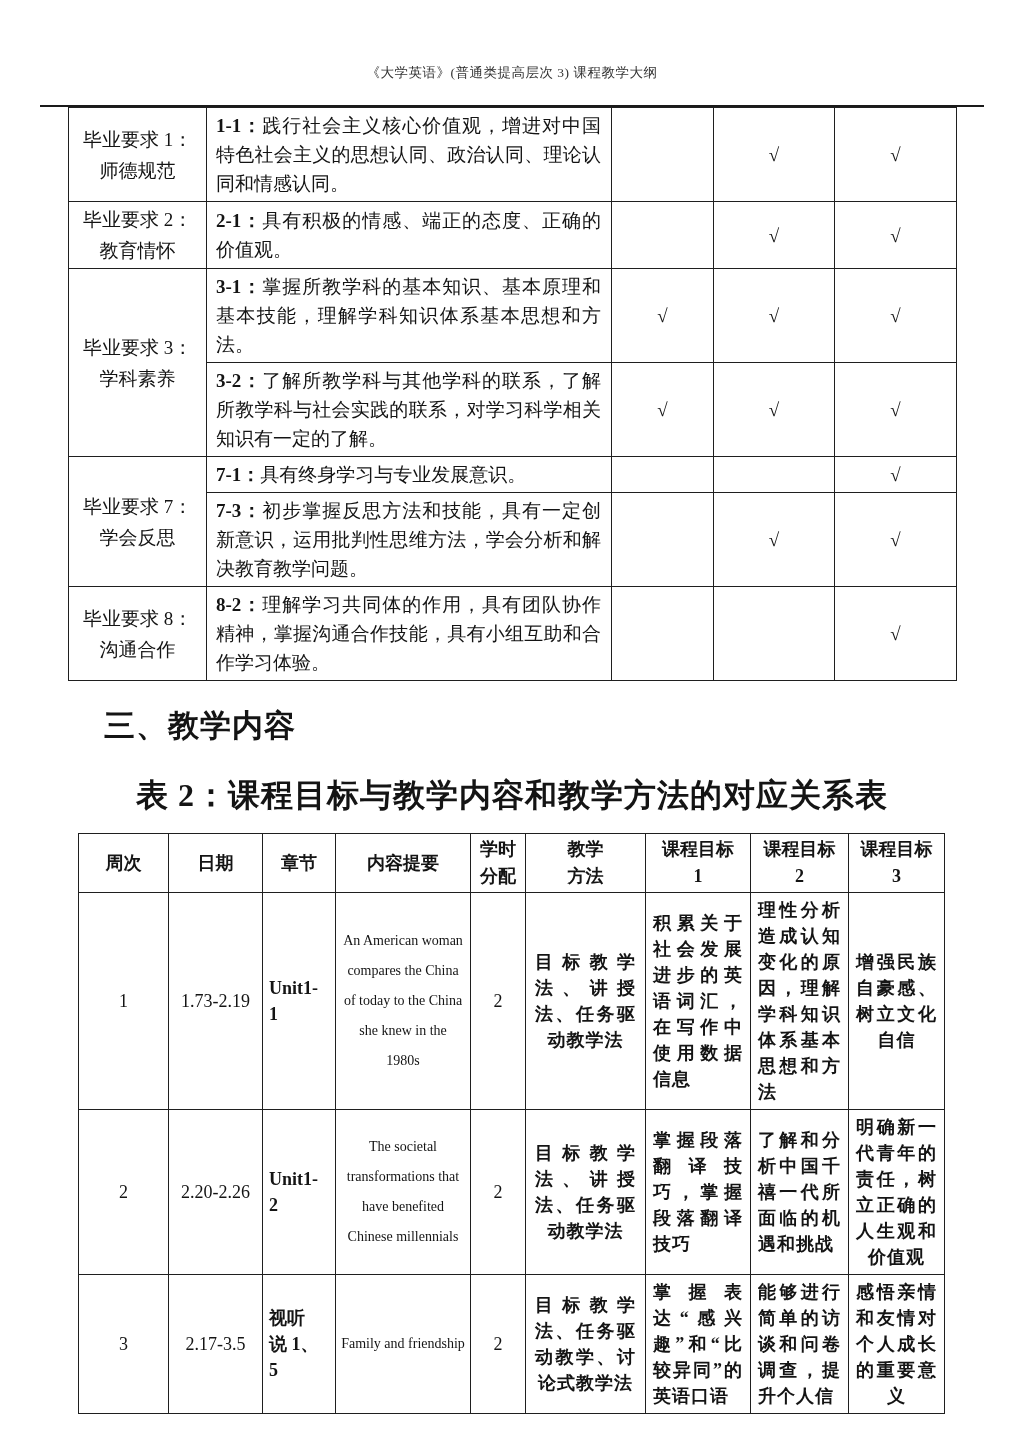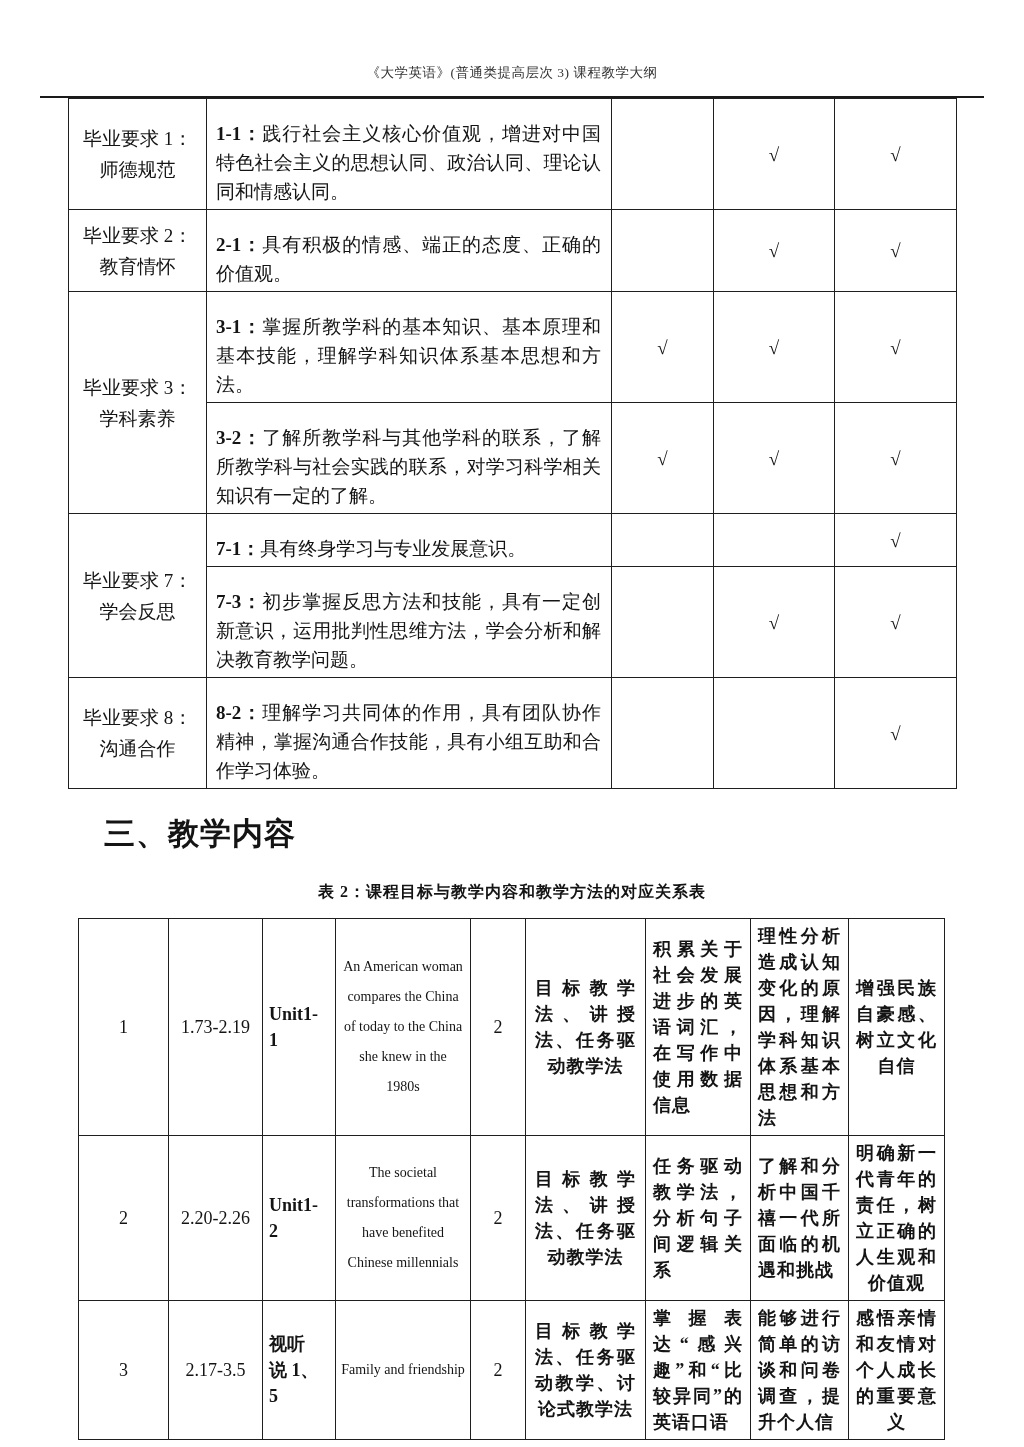--- a/index.html
+++ b/index.html
@@ -12,21 +12,21 @@
     color:#141414;
     font-family:"Liberation Serif","DejaVu Serif",serif;
     padding:64px 40px 0 40px;
     overflow:hidden;
   }
   
   .doc-header {
     text-align:center;
     font-size:13.5px;
     letter-spacing:.5px;
-    padding-bottom:14px;
+    padding-bottom:23px;
     border-bottom:2px solid #1a1a1a;
     color:#333;
   }
   
   table { border-collapse:collapse; }
   .t1 {
     width:888px;
     margin-left:28px;
     table-layout:fixed;
   }
@@ -37,21 +37,21 @@
     padding:2px 8px;
     vertical-align:middle;
   }
   .t1 .lbl {
     text-align:center;
     white-space:pre-line;
     line-height:31px;
   }
   .t1 .desc {
     text-align:justify;
-    padding:20px 10px 3px 9px;
+    padding:3px 10px 3px 9px;
   }
   .t1 .desc b { font-weight:bold; }
   .t1 .mk { text-align:center; font-size:19px; padding:2px; }
   .t1 .rh-a td { height:90px; }
   .t1 .rh-b td { height:56px; }
   .t1 .rh-c td { height:55px; }
   .t1 .rh-d td { height:80px; }
   .t1 .rh-e td { height:33px; }
   .t1 .rh-f td { height:82px; }
   .t1 .rh-g td { height:82px; }
@@ -63,21 +63,21 @@
     letter-spacing:1px;
   }
   .sec-paragraph {
     margin:27px 0 0 64px;
     font-size:25px;
     letter-spacing:.5px;
   }
   .t2-title {
     margin-top:27px;
     text-align:center;
-    font-size:16px;
+    font-size:32px;
     font-weight:bold;
     letter-spacing:1px;
   }
   
   .t2 {
     margin:15px 0 0 38px;
     table-layout:fixed;
     width:866px;
   }
   .t2 th, .t2 td {
@@ -213,41 +213,57 @@
         <col style="width:94px">
         <col style="width:73px">
         <col style="width:135px">
         <col style="width:55px">
         <col style="width:120px">
         <col style="width:105px">
         <col style="width:98px">
         <col style="width:96px">
     </colgroup>
     <tbody>
+      <tr>
+        <th>周次</th>
+        <th>日期</th>
+        <th>章节</th>
+        <th>内容提要</th>
+        <th>学时
+分配</th>
+        <th>教学
+方法</th>
+        <th>课程目标
+1</th>
+        <th>课程目标
+2</th>
+        <th>课程目标
+3</th>
+      </tr>
       <tr class="rh1">
         <td class="c-center">1</td>
         <td class="c-center">1.73-2.19</td>
         <td class="c-chap">Unit1-
 1</td>
         <td class="c-sum">An American woman compares the China of today to the China she knew in the 1980s</td>
         <td class="c-center">2</td>
         <td class="c-meth">目标教学法、讲授法、任务驱动教学法</td>
         <td class="c-j">积累关于社会发展进步的英语词汇，在写作中使用数据信息</td>
         <td class="c-j">理性分析造成认知变化的原因，理解学科知识体系基本思想和方法</td>
         <td class="c-jc">增强民族自豪感、树立文化自信</td>
       </tr>
       <tr class="rh2">
         <td class="c-center">2</td>
         <td class="c-center">2.20-2.26</td>
         <td class="c-chap">Unit1-
 2</td>
         <td class="c-sum">The societal transformations that have benefited Chinese millennials</td>
         <td class="c-center">2</td>
         <td class="c-meth">目标教学法、讲授法、任务驱动教学法</td>
-        <td class="c-j">任务驱动教学法，分析句子间逻辑关系</td>
+        <td class="c-j">掌握段落翻译技巧，掌握段落翻译技巧</td>
         <td class="c-j">了解和分析中国千禧一代所面临的机遇和挑战</td>
         <td class="c-jc">明确新一代青年的责任，树立正确的人生观和价值观</td>
       </tr>
       <tr class="rh3">
         <td class="c-center">3</td>
         <td class="c-center">2.17-3.5</td>
         <td class="c-chap">视听
 说 1、
 5</td>
         <td class="c-sum">Family and friendship</td>

